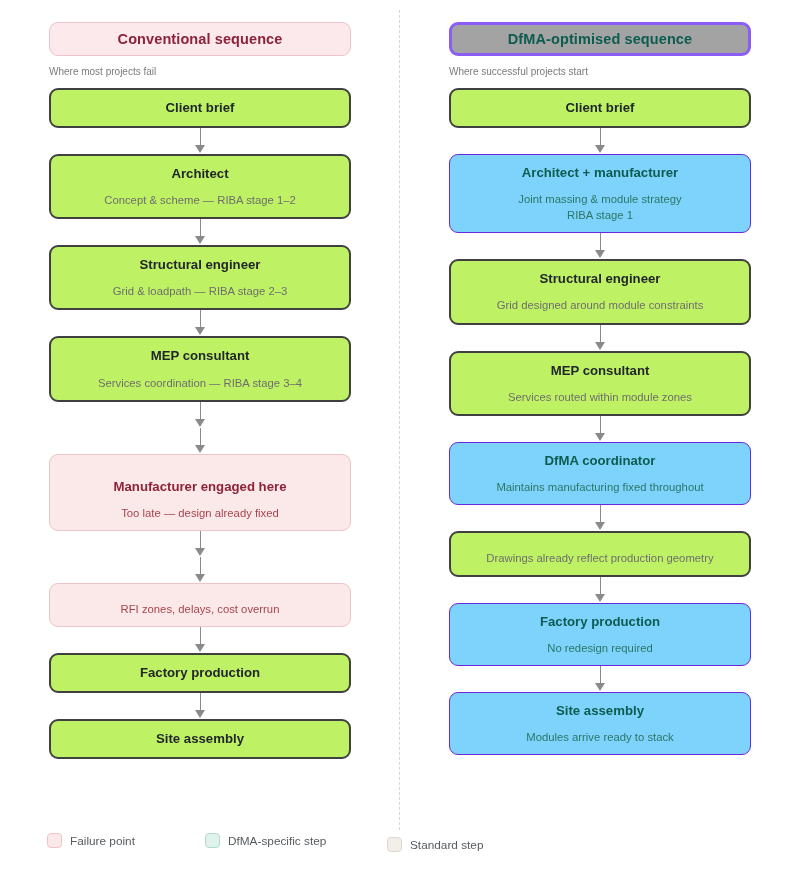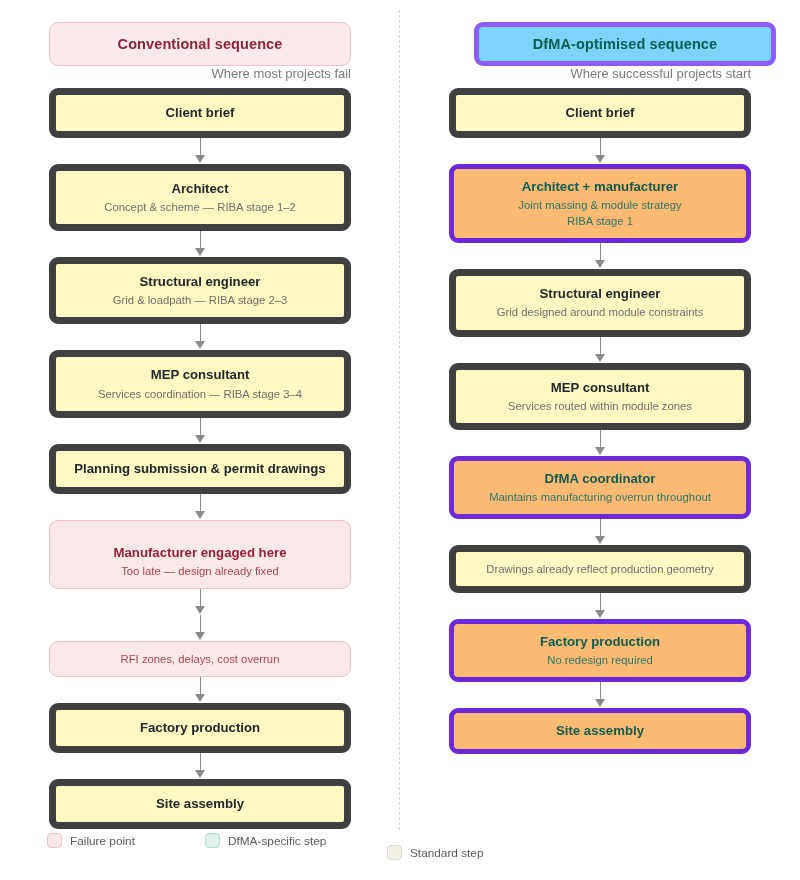--- a/index.html
+++ b/index.html
@@ -36,91 +36,90 @@
   }
   .column.left  { left: 25px; }
   .column.right { left: 425px; }
 
   
   .col-header {
     position: absolute;
     left: 24px;
     top: 22px;
     width: 302px;
-    height: 44px;
+    height: 34px;
     border-radius: 9px;
     display: flex;
     align-items: center;
     justify-content: center;
     font-size: 14.5px;
     font-weight: bold;
     letter-spacing: .1px;
   }
   .col-header.conv {
     background: #fbe9ec;
     border: 1px solid #eec3cb;
     color: #8d2239;
   }
   .col-header.dfma {
-    background: #7dd3fc;
-    border: 5px solid #8b5cf6;
+    background: #a3a3a3;
+    border: 3px solid #8b5cf6;
     color: #0d5c4f;
-    margin-left: 25px;
   }
 
   .col-sub {
     position: absolute;
     left: 24px;
     top: 66px;
     width: 302px;
-    text-align: right;
-    font-size: 13px;
+    text-align: left;
+    font-size: 10px;
     color: #7b7b7b;
   }
 
   
   .flow {
     position: absolute;
     left: 24px;
     top: 88px;
     width: 302px;
   }
   .node {
     position: relative;
     width: 302px;
     border-radius: 9px;
     padding: 8px 10px 9px;
     text-align: center;
     margin: 0;
   }
   .node.standard {
-    background: #fef9c3;
-    border: 7px solid #404040;
+    background: #bef264;
+    border: 2px solid #404040;
   }
   .node.failure {
     background: #fbe9ea;
     border: 1px solid #eec4c8;
   }
   .node.dfma {
-    background: #fdba74;
-    border: 5px solid #6d28d9;
+    background: #7dd3fc;
+    border: 1px solid #6d28d9;
   }
   .node .title {
     font-size: 13.2px;
     font-weight: bold;
     line-height: 1.45;
     color: #22272b;
   }
   .node.failure .title { color: #8d2239; margin-top: 14px; }
   .node.dfma   .title  { color: #0d5c4f; }
   .node .desc {
     font-size: 11.3px;
     line-height: 1.42;
     color: #6e6e6e;
-    margin-top: 1px;
+    margin-top: 9px;
     white-space: pre-line;
   }
   .node.failure .desc { color: #a8444f; }
   .node.dfma   .desc  { color: #2d7664; }
   .node .desc:empty { display: none; }
 
   
   .connector {
     position: relative;
     height: 26px;
@@ -157,21 +156,21 @@
     position: absolute;
     display: flex;
     align-items: center;
     gap: 8px;
     font-size: 11.8px;
     color: #555b5f;
     white-space: nowrap;
   }
   .legend-item.i0 { left: 0px;   top: 0; }
   .legend-item.i1 { left: 158px; top: 0; }
-  .legend-item.i2 { left: 340px; top: 12px; }
+  .legend-item.i2 { left: 340px; top: 4px; }
   .swatch {
     width: 15px; height: 15px;
     border-radius: 4px;
     flex: 0 0 auto;
     display: inline-block;
   }
   .swatch.failure  { background: #fbe9ea; border: 1px solid #eec4c8; }
   .swatch.dfma     { background: #dff2ec; border: 1px solid #b2dace; }
   .swatch.standard { background: #f2efe9; border: 1px solid #ddd8cd; }
 </style>
@@ -210,23 +209,20 @@
           <div class="head"></div>
         </div>
         <div class="node standard">
           <div class="title">MEP consultant</div>
           <div class="desc">Services coordination — RIBA stage 3–4</div>
         </div>
         <div class="connector">
           <div class="shaft"></div>
           <div class="head"></div>
         </div>
-        <div class="node standard">
-          <div class="title">Planning submission &amp; permit drawings</div>
-        </div>
         <div class="connector">
           <div class="shaft"></div>
           <div class="head"></div>
         </div>
         <div class="node failure">
           <div class="title">Manufacturer engaged here</div>
           <div class="desc">Too late — design already fixed</div>
         </div>
         <div class="connector">
           <div class="shaft"></div>
@@ -287,21 +283,21 @@
         <div class="node standard">
           <div class="title">MEP consultant</div>
           <div class="desc">Services routed within module zones</div>
         </div>
         <div class="connector">
           <div class="shaft"></div>
           <div class="head"></div>
         </div>
         <div class="node dfma">
           <div class="title">DfMA coordinator</div>
-          <div class="desc">Maintains manufacturing overrun throughout</div>
+          <div class="desc">Maintains manufacturing fixed throughout</div>
         </div>
         <div class="connector">
           <div class="shaft"></div>
           <div class="head"></div>
         </div>
         <div class="node standard">
           <div class="desc">Drawings already reflect production geometry</div>
         </div>
         <div class="connector">
           <div class="shaft"></div>
@@ -310,20 +306,21 @@
         <div class="node dfma">
           <div class="title">Factory production</div>
           <div class="desc">No redesign required</div>
         </div>
         <div class="connector">
           <div class="shaft"></div>
           <div class="head"></div>
         </div>
         <div class="node dfma">
           <div class="title">Site assembly</div>
+          <div class="desc">Modules arrive ready to stack</div>
         </div>
       </div>
   </div>
 
   <div class="legend" id="legend">
       <div class="legend-item i0">
         <span class="swatch failure"></span>
         <span>Failure point</span>
       </div>
       <div class="legend-item i1">

